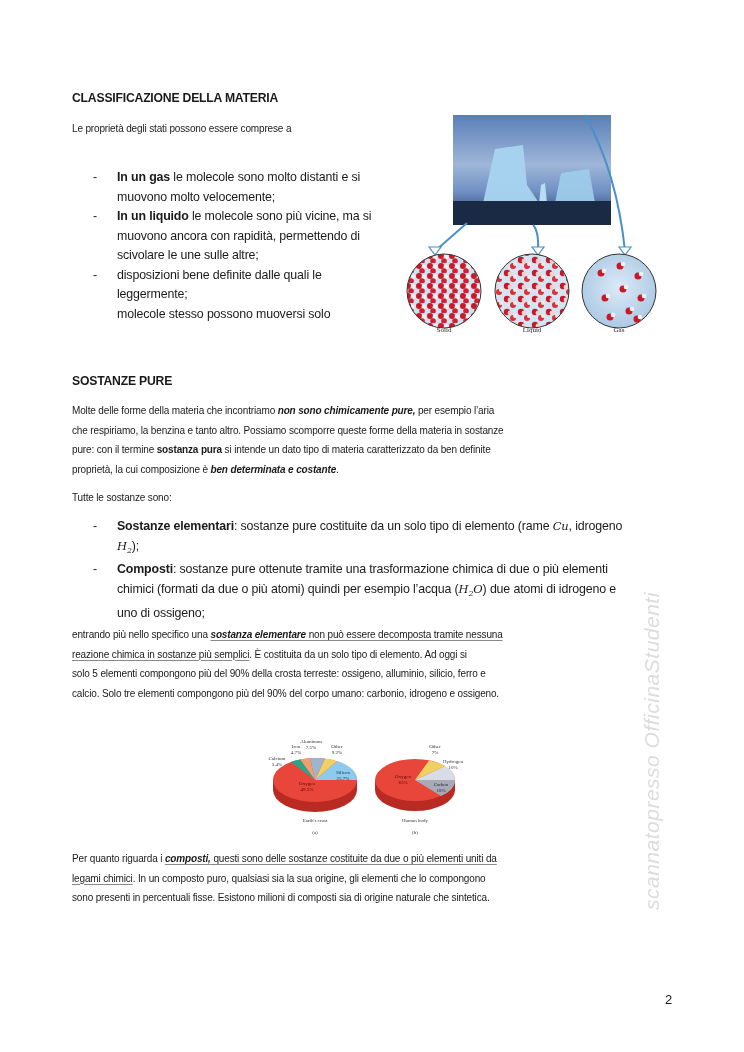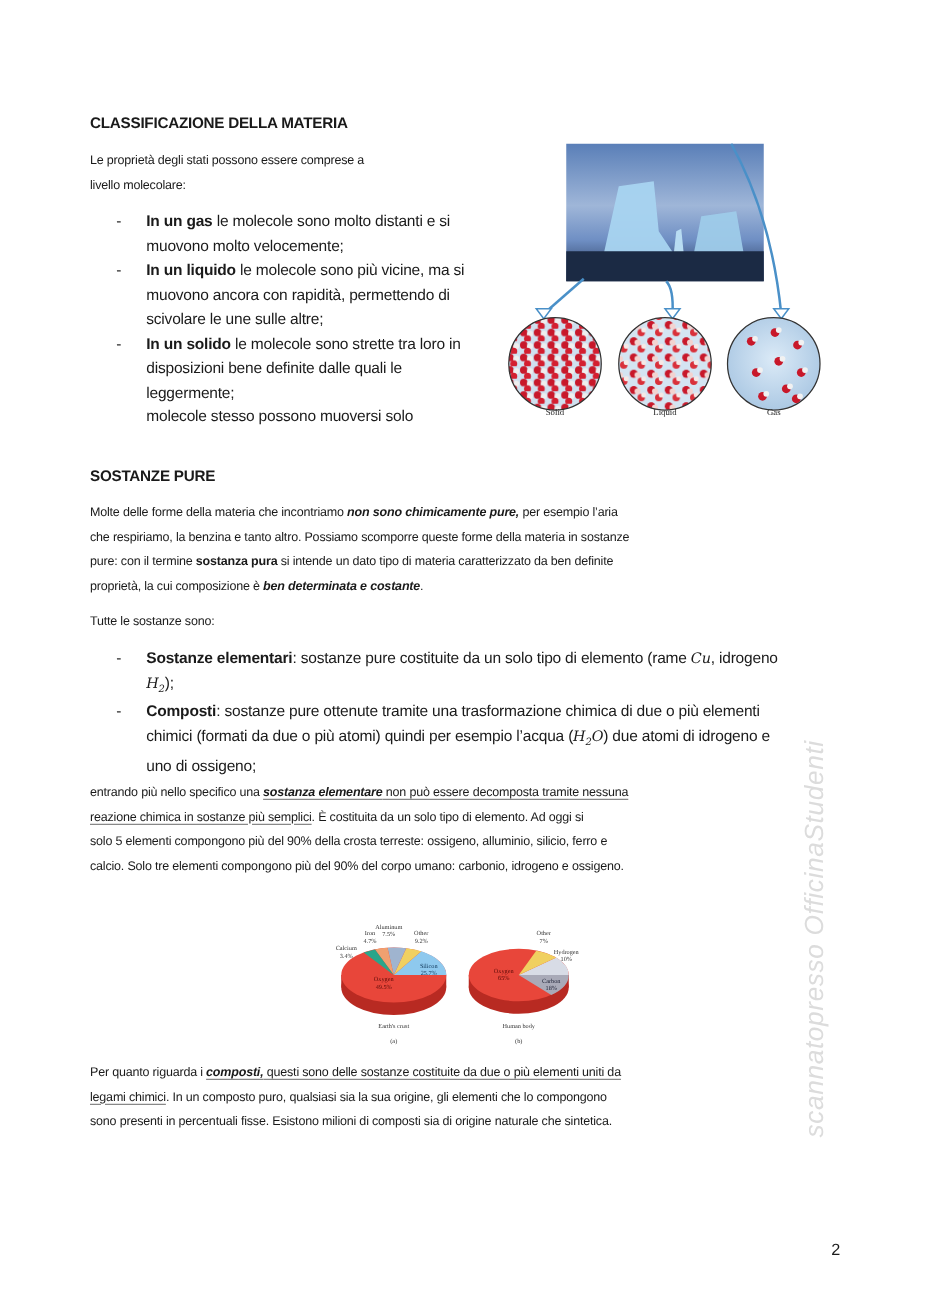--- a/index.html
+++ b/index.html
@@ -26,38 +26,36 @@
 </style>
 </head>
 <body>
 
 <div class="page">
 
   <div class="h" style="top:91px;">CLASSIFICAZIONE DELLA MATERIA</div>
 
   <div class="p" style="left:72px; top:119px;">
     <div>Le proprietà degli stati possono essere comprese a</div>
-    <div>livello molecolare:</div>
   </div>
 
   <div class="bullets" style="left:93px; top:168px; width:310px;">
     <div class="item">
       <span class="dash">-</span>
       <div><b>In un gas</b><span> le molecole sono molto distanti e si</span></div>
       <div>muovono molto velocemente;</div>
     </div>
     <div class="item">
       <span class="dash">-</span>
       <div><b>In un liquido</b><span> le molecole sono più vicine, ma si</span></div>
       <div>muovono ancora con rapidità, permettendo di</div>
       <div>scivolare le une sulle altre;</div>
     </div>
     <div class="item">
       <span class="dash">-</span>
-      <div><b>In un solido</b><span> le molecole sono strette tra loro in</span></div>
       <div>disposizioni bene definite dalle quali le</div>
       <div>leggermente;</div>
       <div>molecole stesso possono muoversi solo</div>
     </div>
   </div>
 
   <div class="fig-states">
     <svg width="255" height="222" viewBox="0 0 255 222" class="caption-svg">
       <defs>
         <linearGradient id="sky" x1="0" y1="0" x2="0" y2="1">

